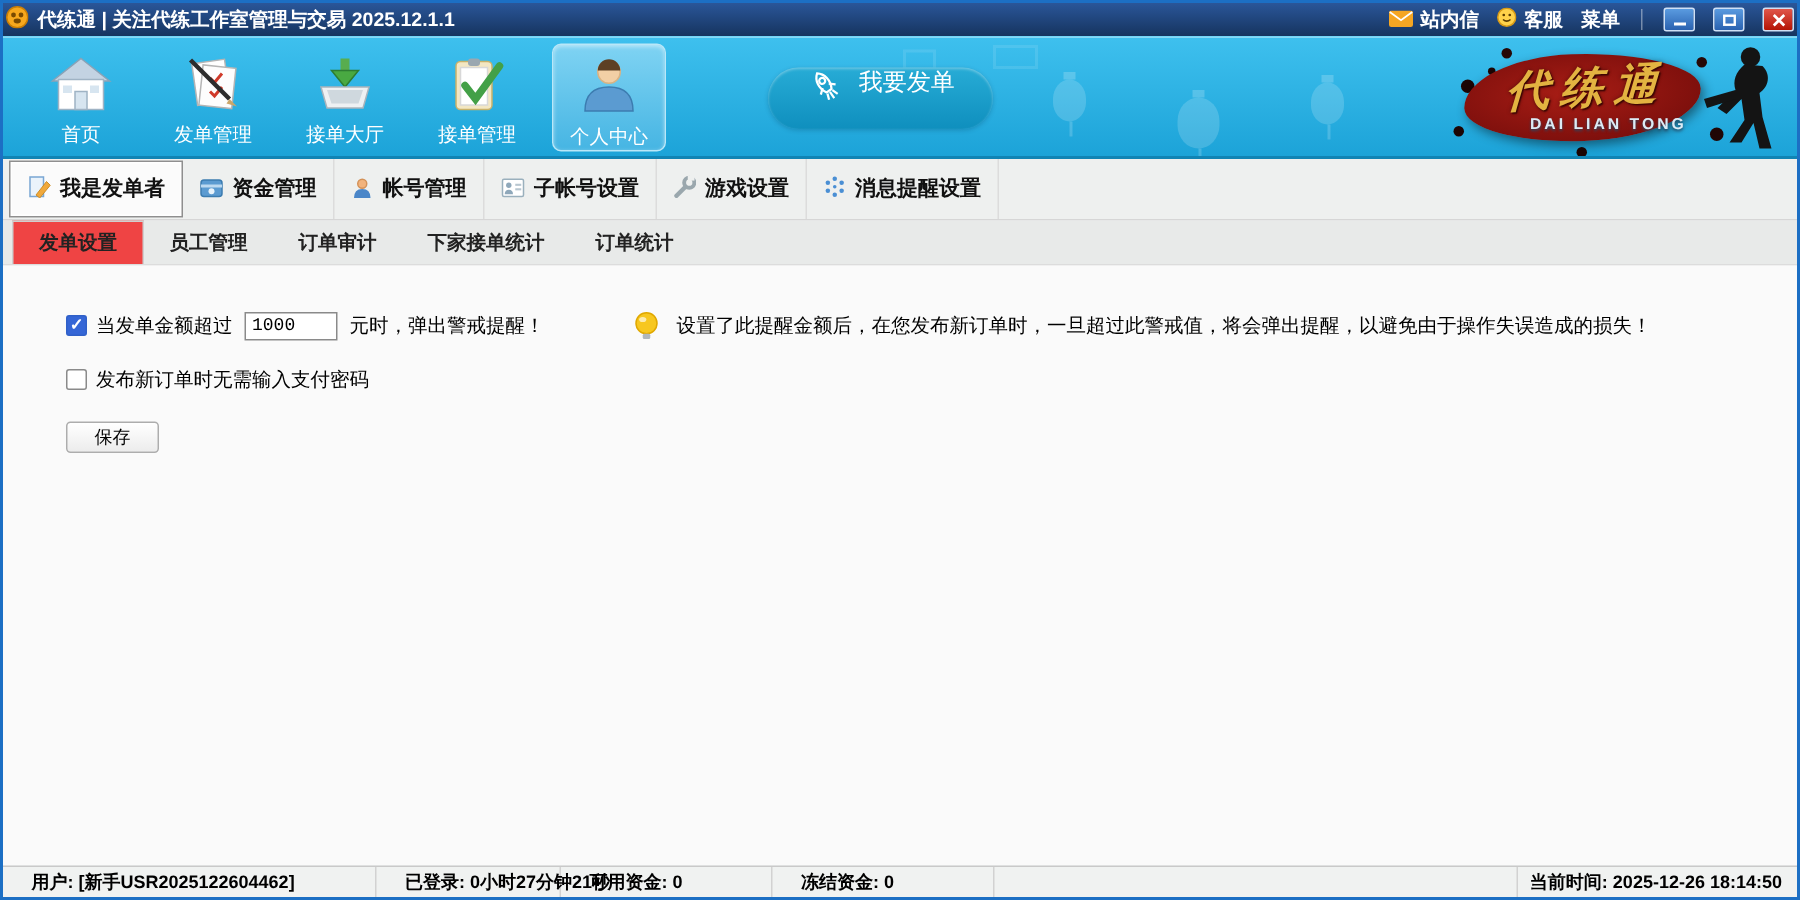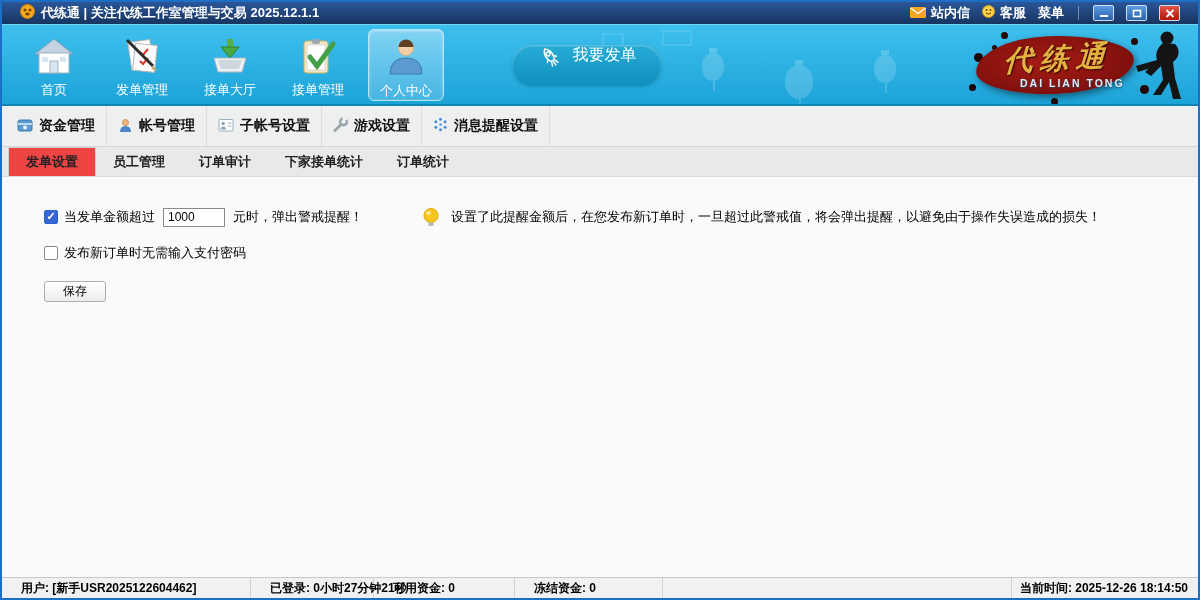--- a/index.html
+++ b/index.html
@@ -1,20 +1,20 @@
 <!DOCTYPE html>
 <html><head>
 <meta charset="utf-8">
 <style>
   * { box-sizing: border-box; margin: 0; padding: 0; }
   html,body { width:1200px; height:600px; font-family:"Liberation Sans",sans-serif; }
   .window { width:1200px; height:600px; border:2px solid #1c6fc4; display:flex; flex-direction:column; background:#fafafa; }
 
   
-  .titlebar { height:22px; background:linear-gradient(#2a5699,#16345f); display:flex; justify-content:space-between; align-items:center; padding:0 18px; color:#fff; flex:0 0 22px; }
+  .titlebar { height:22px; background:linear-gradient(#2a5699,#16345f); display:flex; justify-content:space-between; align-items:center; padding:0 2px; color:#fff; flex:0 0 22px; }
   .titlebar-left { display:flex; align-items:center; gap:6px; font-size:13px; font-weight:bold; }
   .titlebar-right { display:flex; align-items:center; gap:12px; font-size:13px; font-weight:bold; }
   .tb-item { display:flex; align-items:center; gap:5px; cursor:pointer; }
   .tb-sep { width:1px; height:14px; background:rgba(255,255,255,.4); margin:0 2px; }
   .win-btn { width:21px; height:16px; border:1px solid #cfe0f5; border-radius:2px; background:linear-gradient(#5a9be0,#2a62b0); display:flex; align-items:center; justify-content:center; cursor:pointer; }
   .win-btn.close { background:linear-gradient(#e0564a,#b51405); }
 
   
   .navbar { position:relative; height:82px; flex:0 0 82px; background:linear-gradient(#3ec0ee,#1ca3d8); border-top:1px solid #73d4f5; border-bottom:2px solid #1184b4; display:flex; align-items:flex-start; overflow:hidden; }
   .lantern { position:absolute; border-radius:50%/46%; background:rgba(255,255,255,.17); }
@@ -40,21 +40,21 @@
   .subtabs { height:30px; flex:0 0 30px; background:#e8eae9; display:flex; align-items:stretch; padding-left:6px; border-bottom:1px solid #dcdcdc; }
   .stab { display:flex; align-items:center; padding:0 17px; font-size:13px; font-weight:bold; color:#222; cursor:pointer; white-space:nowrap; }
   .stab.selected { background:#ef4444; border:1px solid #cfcfcf; border-bottom:none; }
 
   
   .content { flex:1; background:#fafafa; padding:30px 0 0 42px; font-size:13px; color:#000; }
   .crow { display:flex; align-items:center; white-space:nowrap; }
   .cbx { width:14px; height:14px; border:1px solid #8a8a8a; border-radius:2px; background:#fff; margin-right:6px; position:relative; cursor:pointer; flex:0 0 14px; }
   .cbx.checked { background:#3566d6; border-color:#3060c8; }
   .cbx.checked::after { content:"✓"; position:absolute; left:1.5px; top:-1px; color:#fff; font-size:11px; font-weight:bold; }
-  .amount-input { width:62px; height:19px; border:1px solid #8a8a8a; margin:0 8px; padding:1px 4px; font-size:12px; font-family:Liberation Sans, sans-serif; background:#fff; }
+  .amount-input { width:62px; height:19px; border:1px solid #8a8a8a; margin:0 8px; padding:1px 4px; font-size:12px; font-family:Liberation Mono, monospace; background:#fff; }
   .bulb-wrap { margin-left:58px; margin-right:10px; display:flex; align-items:center; }
   .row2 { margin-top:17px; }
   .save-btn { margin-top:19px; width:62px; height:21px; border:1px solid #adadad; border-radius:3px; background:linear-gradient(#ffffff,#ececec); font-size:12px; cursor:pointer; font-family:"Liberation Sans",sans-serif; }
 
   
   .statusbar { height:21px; flex:0 0 21px; background:#f0f2f1; border-top:1px solid #c9c9c9; display:flex; align-items:stretch; font-size:12px; font-weight:bold; color:#000; }
   .ss { display:flex; align-items:center; padding:0 8px; border-right:1px solid #d2d2d2; white-space:nowrap;margin-left:11px; }
   .ss.user { width:238px; }
   .ss.login { width:112px; }
   .ss.avail { width:130px; }
@@ -191,20 +191,27 @@
       <div class="logo-sub">DAI LIAN TONG</div>
       <span class="logo-figure"><svg width="72" height="78" viewBox="0 0 72 78">
             <circle cx="45" cy="11" r="6.5" fill="#141414"></circle>
             <path d="M41 16 C35 21 33 27 35 33 L23 45 L29 49 L39 39 L41 53 L31 68 L39 68 L47 55 L51 72 L59 72 L53 51 L51 35 C57 31 59 23 53 17 Z" fill="#141414"></path>
             <path d="M35 33 L14 39 L16 45 L35 39 Z" fill="#141414"></path>
           </svg></span>
     </div>
   </div>
 
   <div class="maintabs">
+    <div class="mtab selected">
+      <span><svg width="16" height="15">
+            <rect x="2" y="1" width="9" height="13" fill="#eaf3fb" stroke="#7aa7d4"></rect>
+            <path d="M6 13 L13 4 L15.5 6.5 L8.5 15 Z" fill="#f0a93c" stroke="#c8871d" stroke-width="0.6"></path>
+          </svg></span>
+      <span>我是发单者</span>
+    </div>
     <div class="mtab">
       <span><svg width="16" height="14">
             <rect x="1" y="2" width="14" height="11" rx="2" fill="#5b9bd1" stroke="#3c7cb0"></rect>
             <rect x="1" y="5" width="14" height="2" fill="#bcd9f0"></rect>
             <circle cx="8" cy="9.5" r="2" fill="#e8f3fb"></circle>
           </svg></span>
       <span>资金管理</span>
     </div>
     <div class="mtab">
       <span><svg width="15" height="14">

